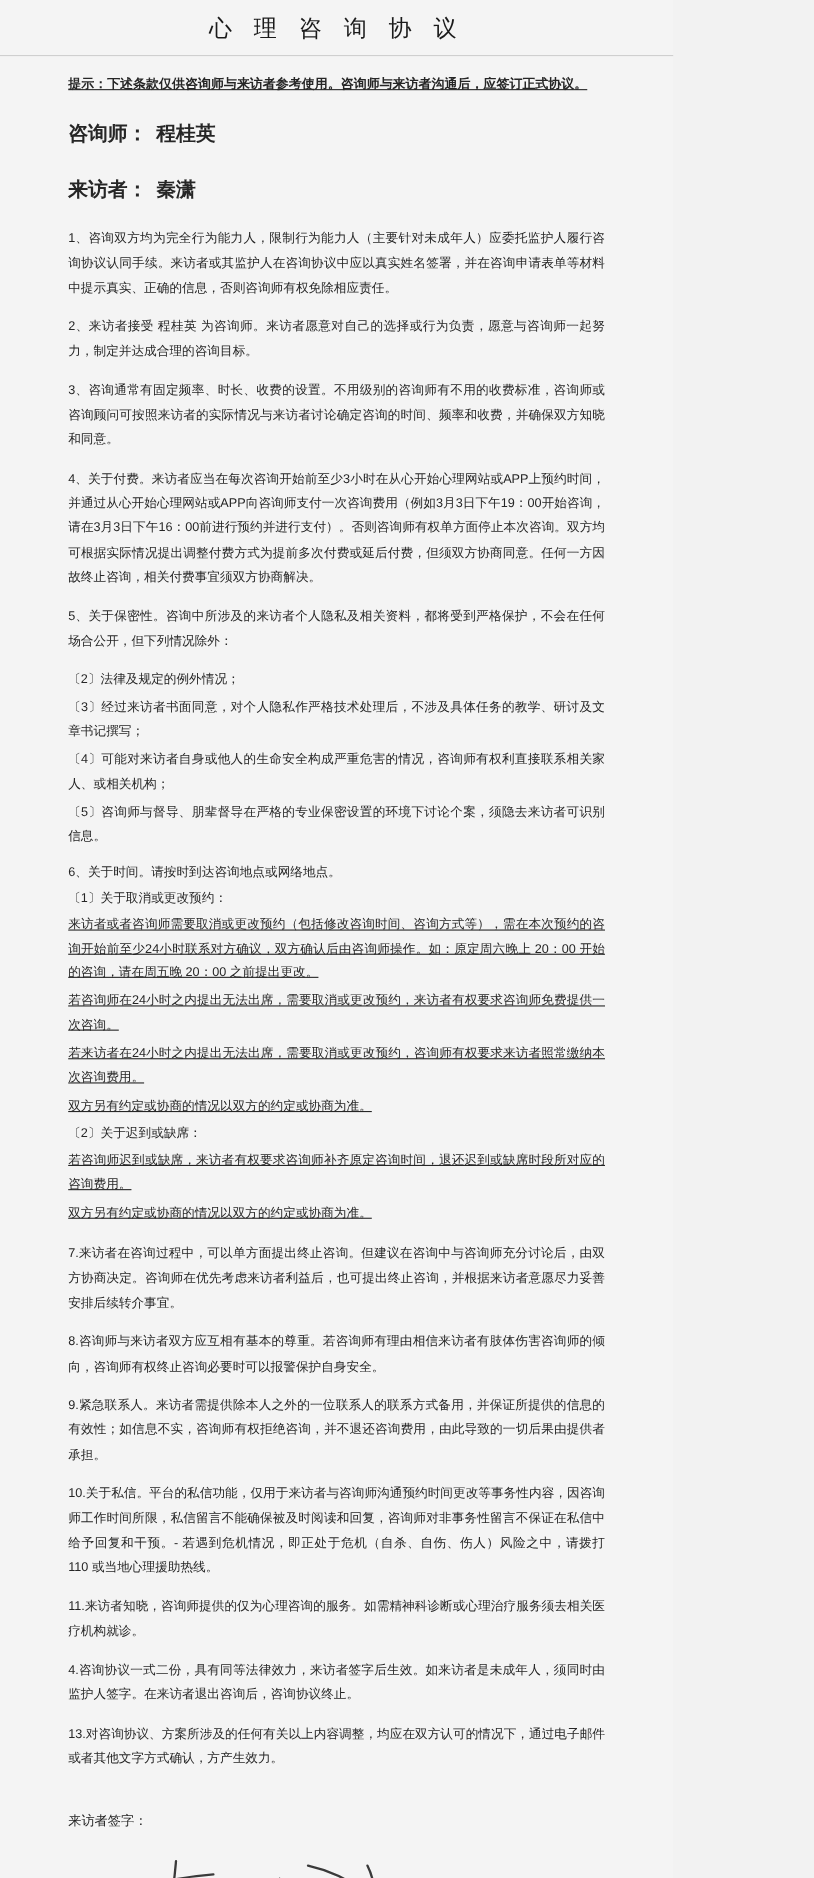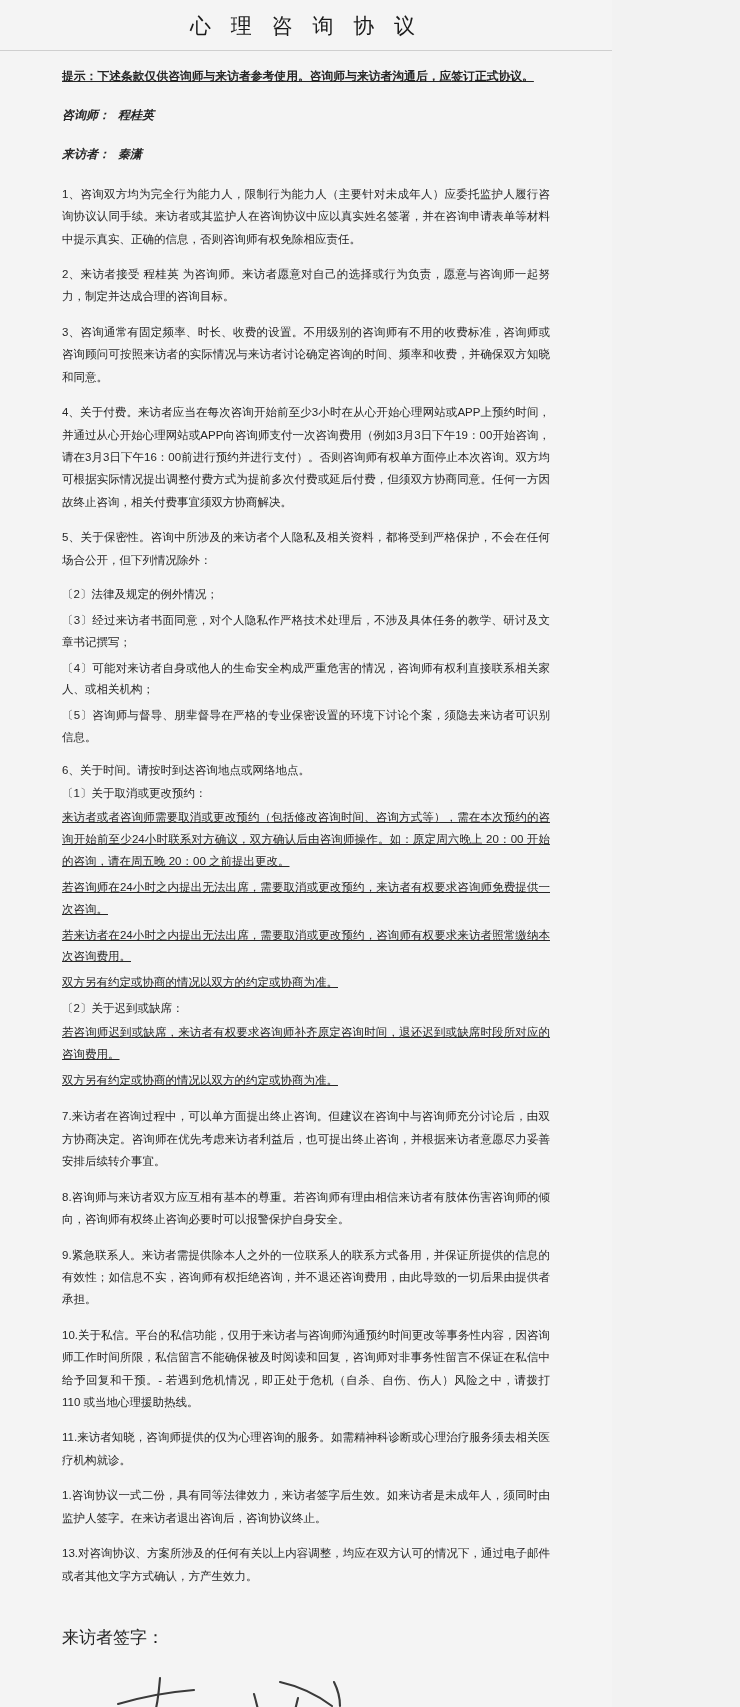--- a/index.html
+++ b/index.html
@@ -47,23 +47,22 @@
     color: #262626;
   }
   .bold {
     font-weight: bold;
     font-size: 11.8px;
     margin-bottom: 16px;
     text-decoration: underline;
   }
   .party {
     font-weight: bold;
-    font-size: 12px;
+    font-size: 18px;
     margin-bottom: 16px;
-    font-style: italic;
   }
   .party .name {
     margin-left: 8px;
   }
   .indent-1 {
     margin-left: 34px;
   }
   .indent-2 {
     margin-left: 22px;
     text-decoration: underline;
@@ -71,21 +70,21 @@
   .sub-item {
     margin: 0 0 4px 0;
     font-size: 11.5px;
     line-height: 1.9;
     color: #262626;
   }
   .tight {
     margin-bottom: 2px;
   }
   .sig-label {
-    font-size: 17px;
+    font-size: 12px;
     margin: 34px 0 0 0;
     color: #1f1f1f;
   }
   .sig-area {
     position: relative;
     height: 200px;
   }
   .sig-svg {
     position: absolute;
     left: 40px;
@@ -143,21 +142,21 @@
 
     <p class="sub-item indent-1 tight">〔2〕关于迟到或缺席：</p>
     <p class="sub-item indent-2">若咨询师迟到或缺席，来访者有权要求咨询师补齐原定咨询时间，退还迟到或缺席时段所对应的咨询费用。</p>
     <p class="sub-item indent-2">双方另有约定或协商的情况以双方的约定或协商为准。</p>
 
     <p style="margin-top:14px">7.来访者在咨询过程中，可以单方面提出终止咨询。但建议在咨询中与咨询师充分讨论后，由双方协商决定。咨询师在优先考虑来访者利益后，也可提出终止咨询，并根据来访者意愿尽力妥善安排后续转介事宜。</p>
     <p>8.咨询师与来访者双方应互相有基本的尊重。若咨询师有理由相信来访者有肢体伤害咨询师的倾向，咨询师有权终止咨询必要时可以报警保护自身安全。</p>
     <p>9.紧急联系人。来访者需提供除本人之外的一位联系人的联系方式备用，并保证所提供的信息的有效性；如信息不实，咨询师有权拒绝咨询，并不退还咨询费用，由此导致的一切后果由提供者承担。</p>
     <p>10.关于私信。平台的私信功能，仅用于来访者与咨询师沟通预约时间更改等事务性内容，因咨询师工作时间所限，私信留言不能确保被及时阅读和回复，咨询师对非事务性留言不保证在私信中给予回复和干预。- 若遇到危机情况，即正处于危机（自杀、自伤、伤人）风险之中，请拨打 110 或当地心理援助热线。</p>
     <p>11.来访者知晓，咨询师提供的仅为心理咨询的服务。如需精神科诊断或心理治疗服务须去相关医疗机构就诊。</p>
-    <p>1.咨询协议一式二份，具有同等法律效力，来访者签字后生效。如来访者是未成年人，须同时由监护人签字。在来访者退出咨询后，咨询协议终止。</p>
+    <p>4.咨询协议一式二份，具有同等法律效力，来访者签字后生效。如来访者是未成年人，须同时由监护人签字。在来访者退出咨询后，咨询协议终止。</p>
     <p>13.对咨询协议、方案所涉及的任何有关以上内容调整，均应在双方认可的情况下，通过电子邮件或者其他文字方式确认，方产生效力。</p>
 
     <p class="sig-label">来访者签字：</p>
 
     <div class="sig-area">
       <svg class="sig-svg" width="260" height="185" viewBox="0 0 260 185">
         <g fill="none" stroke="#3a3a3a" stroke-width="2.1" stroke-linecap="round" stroke-linejoin="round">
           <path d="M16,40 C40,33 66,28 92,26"></path>
           <path d="M58,14 C57,26 56,40 52,52 C48,64 40,74 30,82"></path>
           <path d="M24,70 C44,64 66,60 88,58"></path>

